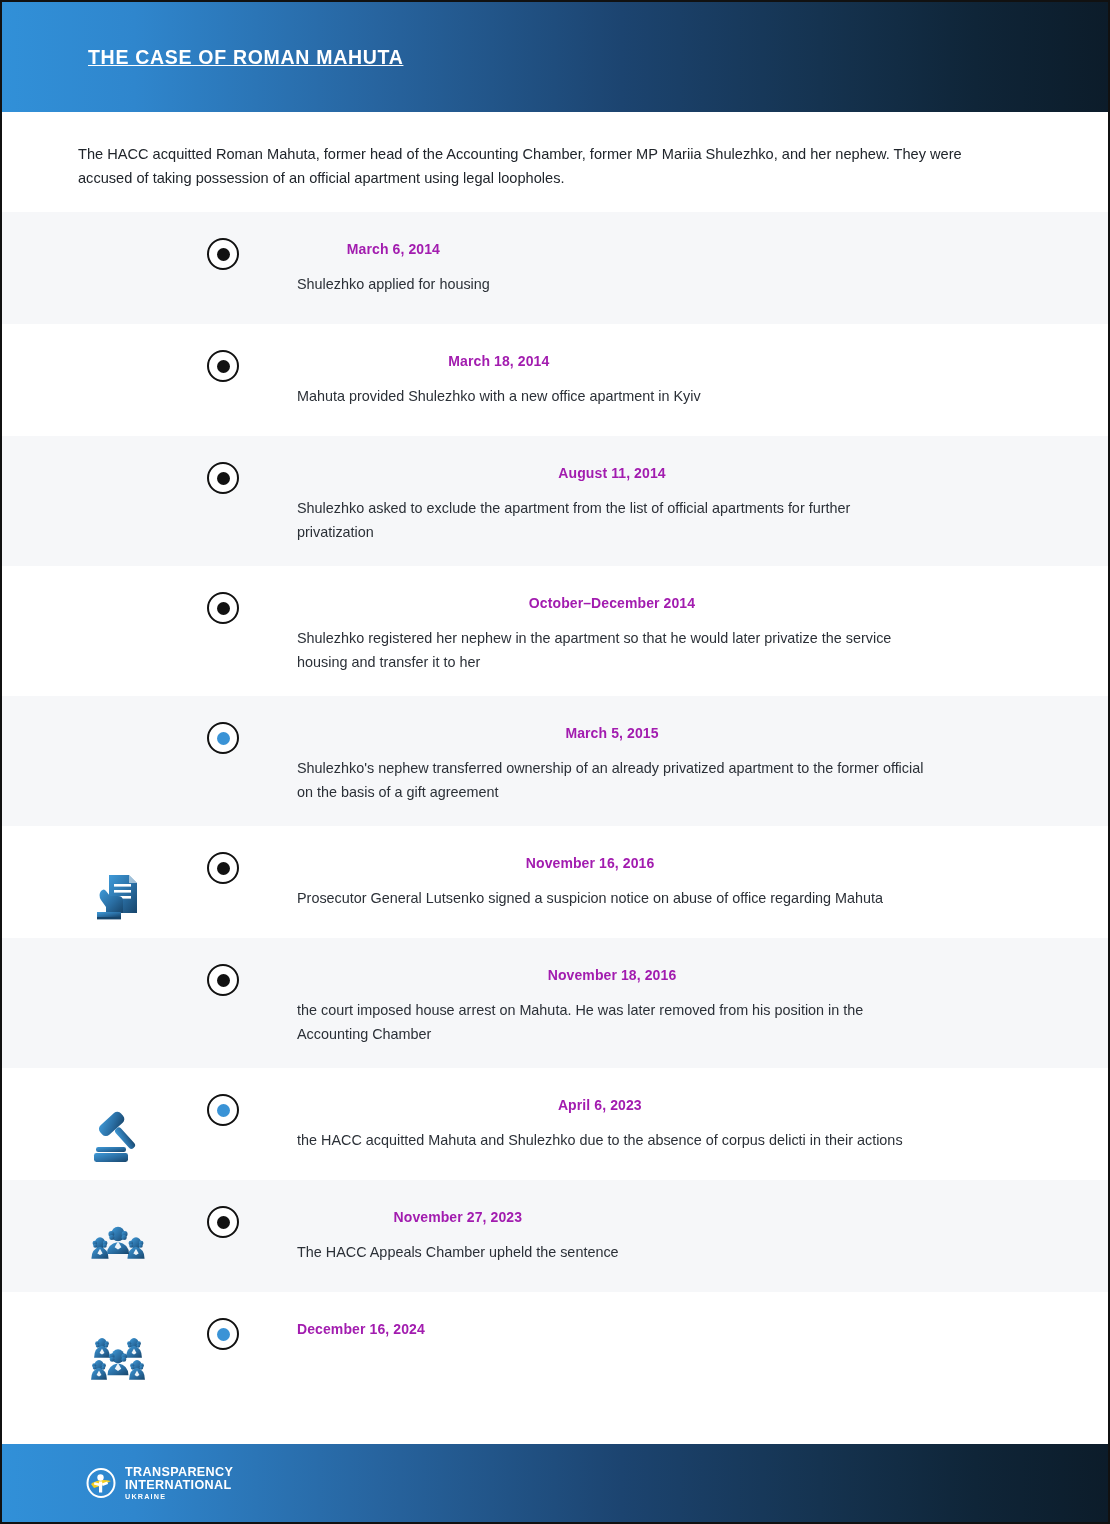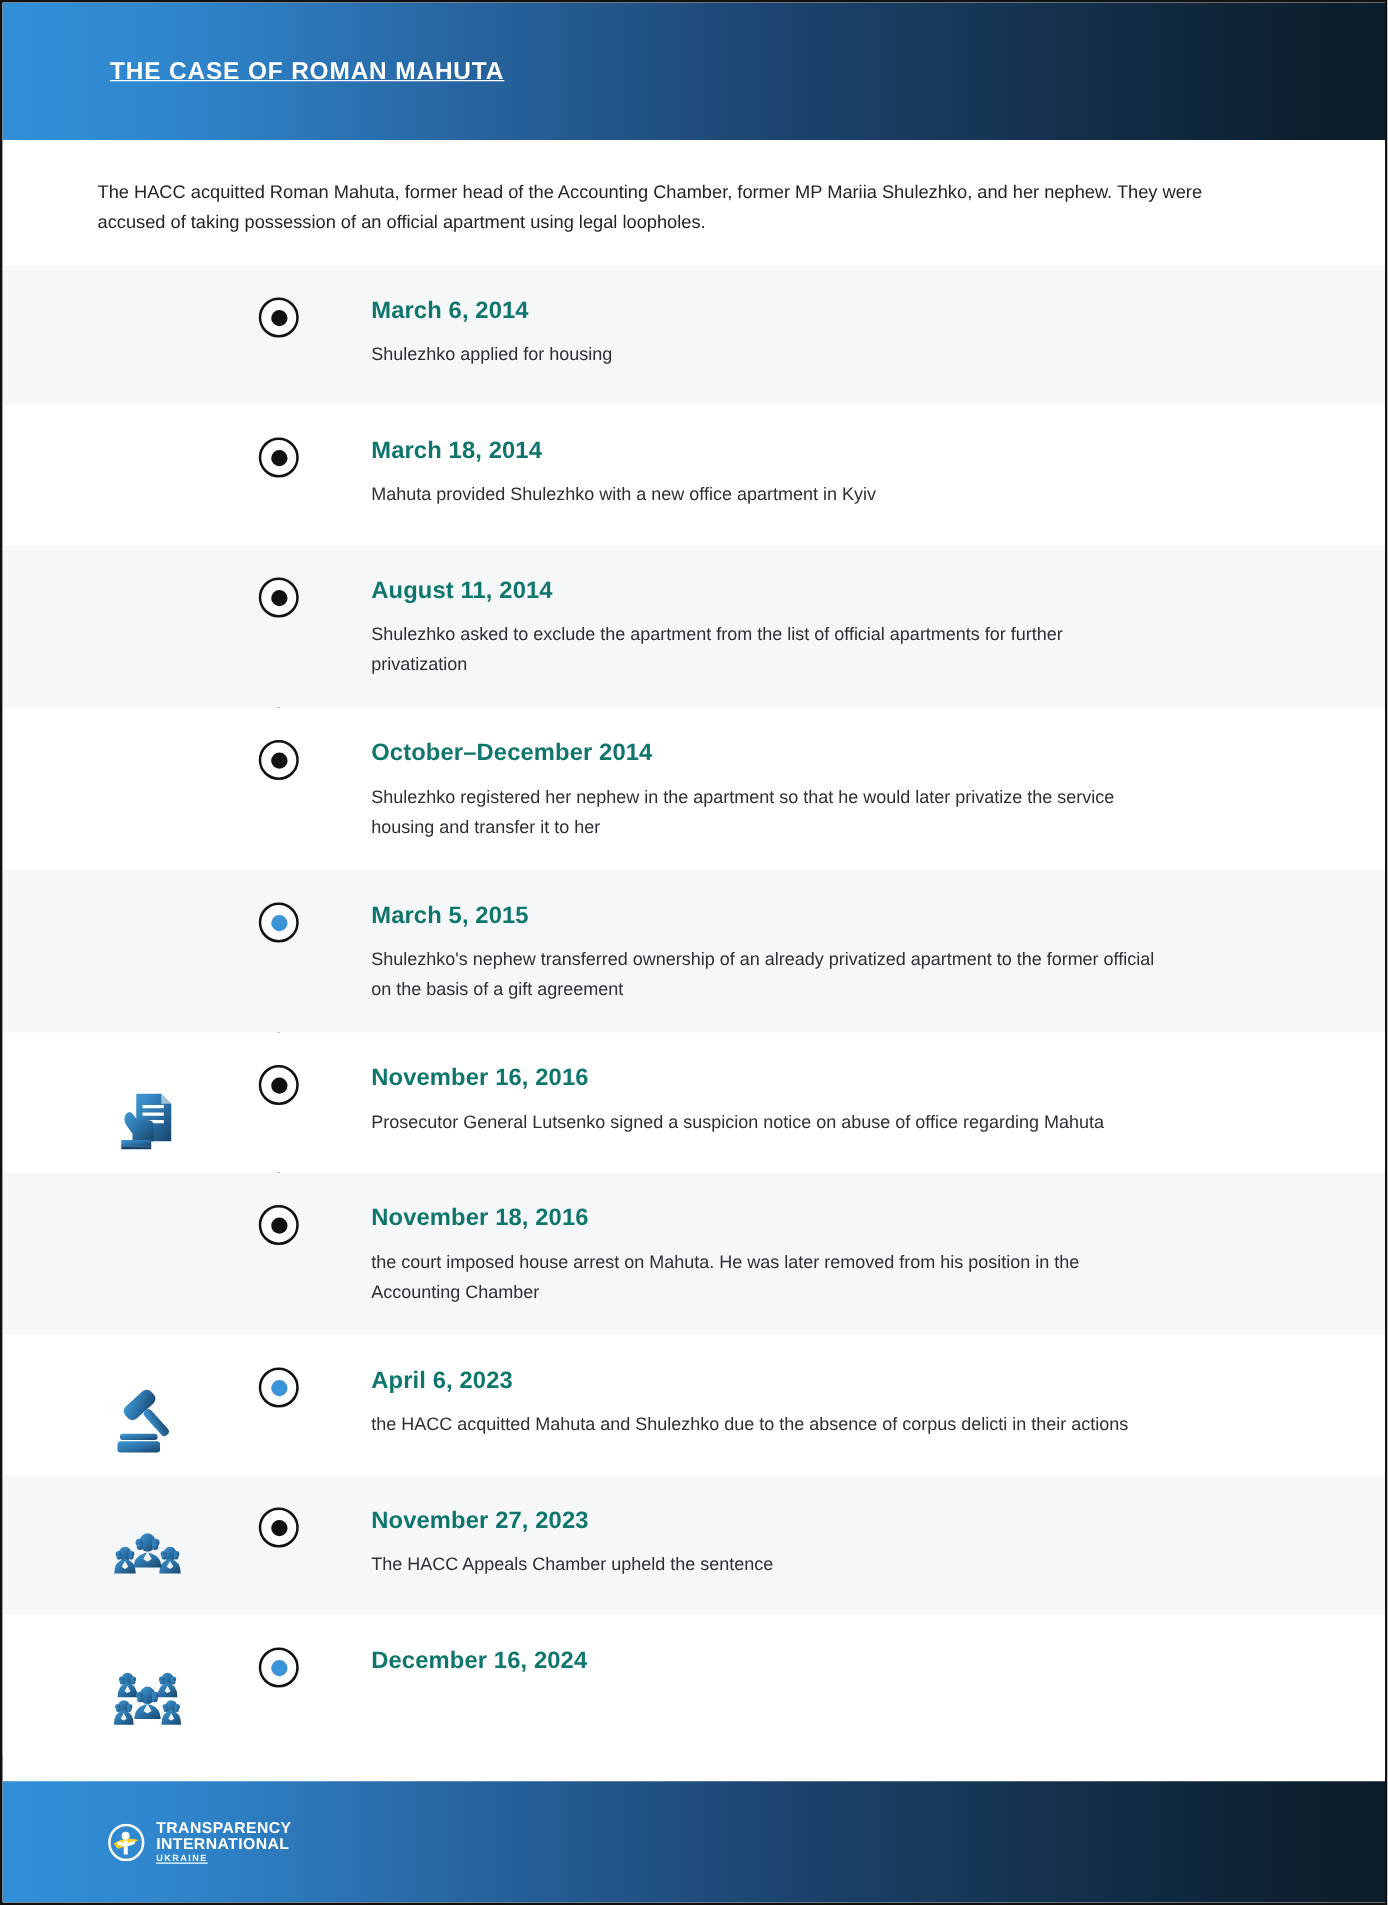--- a/index.html
+++ b/index.html
@@ -113,40 +113,41 @@
     background: #111111;
   }
   .row-marker.accent .inner { background: #3a93d6; }
 
   .row-body {
     margin-left: 295px;
     padding-right: 100px;
     max-width: 730px;
   }
   .row-date {
-    font-size: 19px;
+    font-size: 14px;
     font-weight: 700;
-    color: #0f766e;
+    color: #a21caf;
     letter-spacing: 0.1px;
     margin-bottom: 12px;
     line-height: 22px;
+    text-align: center;
   }
   .row-desc {
     font-size: 14.4px;
     line-height: 24px;
     color: #2b3037;
   }
 
   
   .footer {
     position: absolute;
     left: 0;
     right: 0;
     bottom: 0;
-    height: 97px;
+    height: 78px;
     background: linear-gradient(90deg, #3190d8 0%, #2f86cd 12%, #27649f 34%, #1c4470 56%, #153350 74%, #0f2538 88%, #0c1c2a 100%);
     display: flex;
     align-items: center;
   }
   .logo {
     display: flex;
     align-items: center;
     margin-left: 84px;
   }
   .logo-mark { width: 30px; height: 30px; flex: 0 0 auto; }
@@ -160,21 +161,20 @@
     font-weight: 700;
     letter-spacing: 0.35px;
     display: block;
   }
   .logo-l3 {
     font-size: 7.2px;
     font-weight: 700;
     letter-spacing: 1.2px;
     display: block;
     margin-top: 1px;
-    text-decoration: underline;
   }
 </style>
 </head>
 <body>
 
 <div class="page">
 
   <div class="header">
     <div class="header-title">THE CASE OF ROMAN MAHUTA</div>
   </div>

